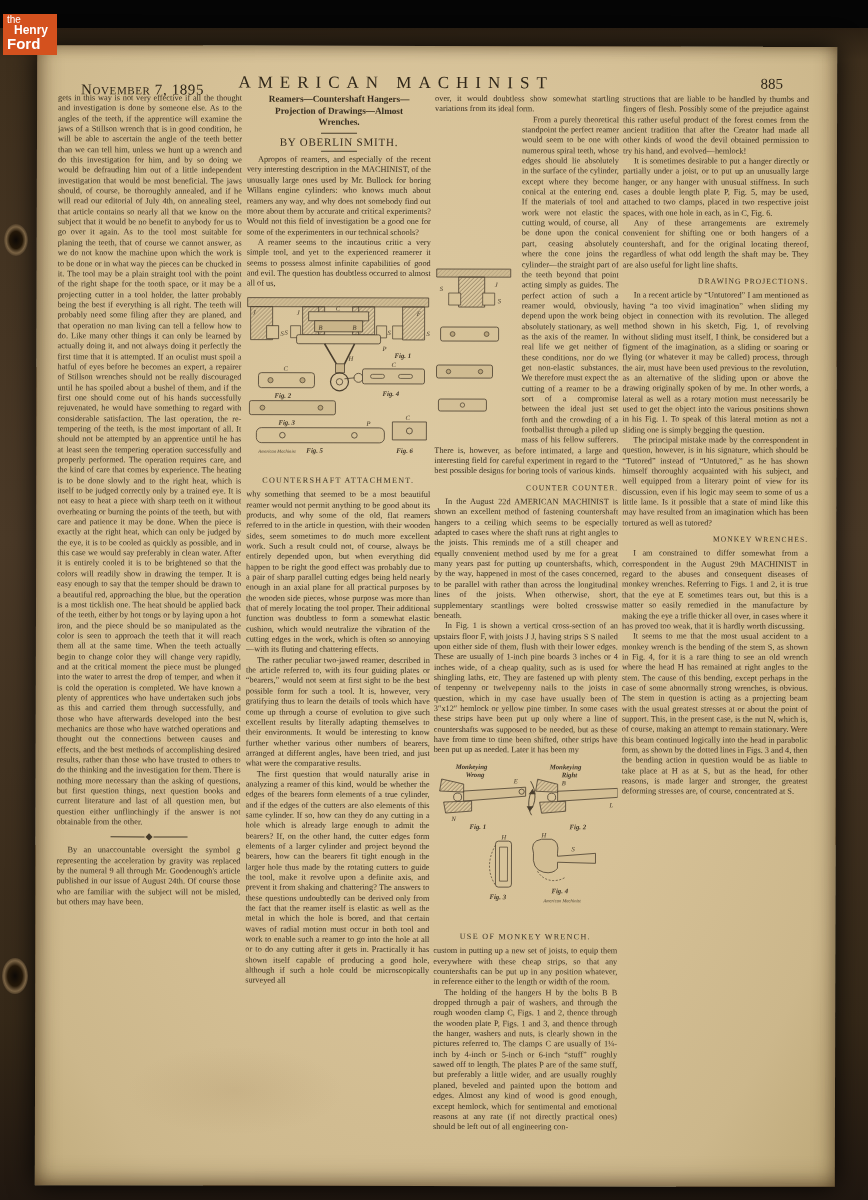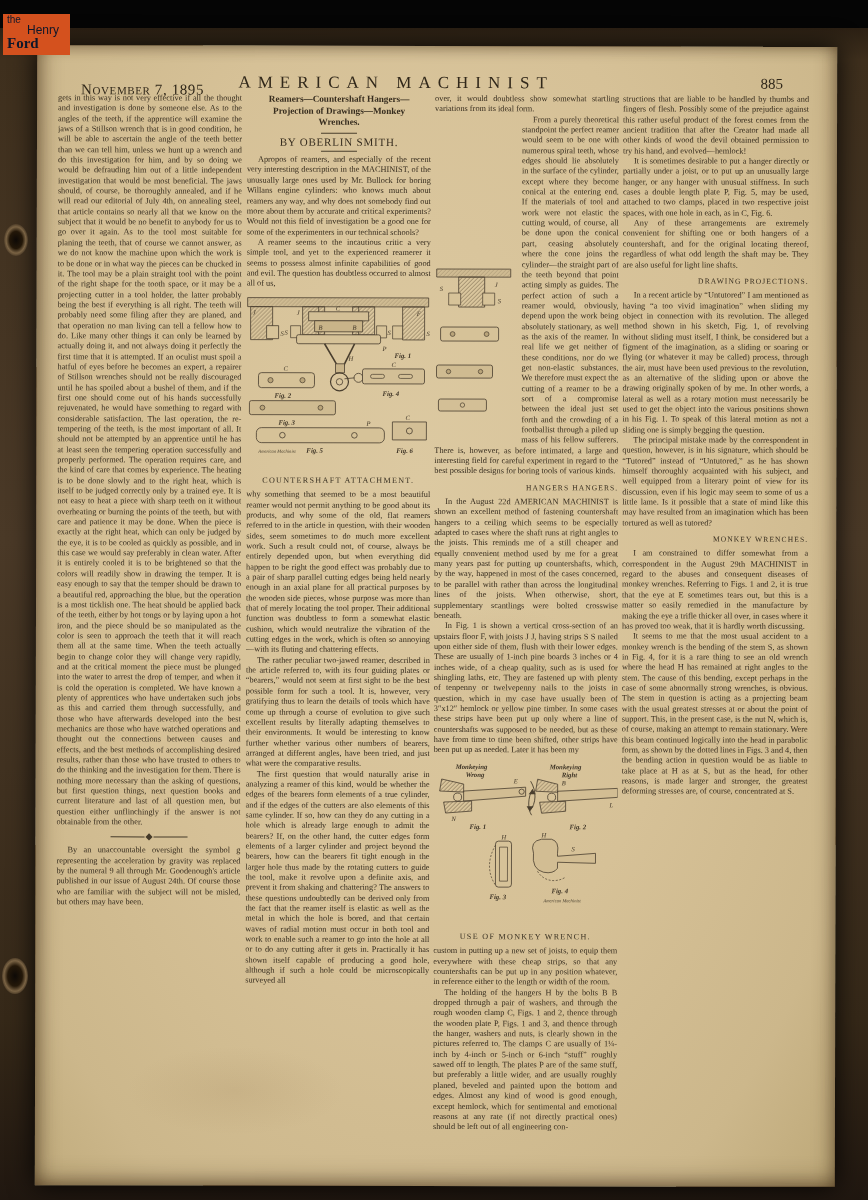--- a/index.html
+++ b/index.html
@@ -3,25 +3,25 @@
 <meta charset="utf-8">
 <style>
   html,body{margin:0;padding:0;}
   body{
     width:868px;height:1200px;position:relative;overflow:hidden;
     background:linear-gradient(180deg,#1c140c 0%,#3e2f1d 5%,#4a3927 45%,#352818 85%,#201710 100%);
     font-family:"Liberation Serif","DejaVu Serif",serif;
   }
   .topbar{position:absolute;top:0;left:0;width:868px;height:28px;background:#050505;}
   
-  .logo{position:absolute;left:3px;top:14px;width:67px;height:41px;background:#d4511e;z-index:9;
-        font-family:"Liberation Sans","DejaVu Sans",sans-serif;color:#0f172a;}
+  .logo{position:absolute;left:3px;top:14px;width:54px;height:41px;background:#d4511e;z-index:9;
+        font-family:"Liberation Sans","DejaVu Sans",sans-serif;color:#ffffff;}
   .logo .the{position:absolute;left:4px;top:0px;font-size:10px;font-weight:normal;}
-  .logo .henry{position:absolute;left:11px;top:9px;font-size:12px;font-weight:normal;margin-left:13px;}
-  .logo .ford{position:absolute;left:4px;top:21px;font-size:15px;font-weight:bold;font-family:Liberation Serif, serif;}
+  .logo .henry{position:absolute;left:11px;top:9px;font-size:12px;font-weight:bold;}
+  .logo .ford{position:absolute;left:4px;top:21px;font-size:15px;font-weight:bold;}
   
   .hole{position:absolute;z-index:8;border-radius:50%;}
   .hole-a{left:4px;top:224px;width:24px;height:32px;
     background:radial-gradient(ellipse at 50% 50%, #0d0906 0%, #231708 38%, #7a6344 58%, rgba(122,99,68,0) 75%);}
   .hole-b{left:2px;top:958px;width:26px;height:36px;
     background:radial-gradient(ellipse at 50% 50%, #0d0906 0%, #241809 40%, #7a6344 60%, rgba(122,99,68,0) 78%);}
   
   .paper{position:absolute;left:36px;top:46px;width:800px;height:1140px;
     background:radial-gradient(ellipse at 48% 38%, #dcc9a1 0%, #d6c197 50%, #ccb78b 82%, #bda878 100%);
     box-shadow:0 0 26px rgba(0,0,0,.9),
@@ -89,21 +89,21 @@
       <span class="orn-line"></span>
         <span class="orn-diamond"></span>
         <span class="orn-line"></span>
     </div>
     <div class="flow">
         <p>By an unaccountable oversight the symbol g representing the acceleration by gravity was replaced by the numeral 9 all through Mr. Goodenough's article published in our issue of August 24th.  Of course those who are familiar with the subject will not be misled, but others may have been.</p>
       </div>
   </div>
 
   <div class="col col2">
-    <div class="art-title">Reamers—Countershaft Hangers—Projection of Drawings—Monkey Wrenches.</div>
+    <div class="art-title">Reamers—Countershaft Hangers—Projection of Drawings—Almost Wrenches.</div>
     <div class="rule-sm"></div>
     <div class="byline">BY OBERLIN SMITH.</div>
     <div class="rule-sm"></div>
     <div class="flow">
         <p>Apropos of reamers, and especially of the recent very interesting description in the MACHINIST, of the unusually large ones used by Mr. Bullock for boring Willans engine cylinders: who knows much about reamers any way, and why does not somebody find out more about them by accurate and critical experiments?  Would not this field of investigation be a good one for some of the experimenters in our technical schools?</p>
         <p>A reamer seems to the incautious critic a very simple tool, and yet to the experienced reamerer it seems to possess almost infinite capabilities of good and evil.  The question has doubtless occurred to almost all of us,</p>
       </div>
 
     <div class="fig-block">
       <svg viewBox="0 0 184 160" width="184" height="160">
@@ -218,21 +218,21 @@
         <circle cx="14" cy="106.5" r="2.2" fill="#b9a47a" stroke="#4a3f2f" stroke-width="0.7"></circle>
         <circle cx="46" cy="106.5" r="2.2" fill="#b9a47a" stroke="#4a3f2f" stroke-width="0.7"></circle>
         <rect x="4" y="134" width="48" height="12" rx="2" fill="#d3bf96" stroke="#4a3f2f" stroke-width="0.8"></rect>
         <circle cx="28" cy="140" r="2.2" fill="none" stroke="#4a3f2f" stroke-width="0.7"></circle>
       </svg>
     </div>
 
     <div class="flow">
         <p>From a purely theoretical standpoint the perfect reamer would seem to be one with numerous spiral teeth, whose edges should lie absolutely in the surface of the cylinder, except where they become conical at the entering end.  If the materials of tool and work were not elastic the cutting would, of course, all be done upon the conical part, ceasing absolutely where the cone joins the cylinder—the straight part of the teeth beyond that point acting simply as guides.  The perfect action of such a reamer would, obviously, depend upon the work being absolutely stationary, as well as the axis of the reamer.  In real life we get neither of these conditions, nor do we get non-elastic substances.  We therefore must expect the cutting of a reamer to be a sort of a compromise between the ideal just set forth and the crowding of a footballist through a piled up mass of his fellow sufferers.  There is, however, as before intimated, a large and interesting field for careful experiment in regard to the best possible designs for boring tools of various kinds.</p>
       </div>
-    <div class="sec-head">HANGERS HANGERS.</div>
+    <div class="sec-head">COUNTER COUNTER.</div>
     <div class="flow">
         <p>In the August 22d AMERICAN MACHINIST is shown an excellent method of fastening countershaft hangers to a ceiling which seems to be especially adapted to cases where the shaft runs at right angles to the joists.  This reminds me of a still cheaper and equally convenient method used by me for a great many years past for putting up countershafts, which, by the way, happened in most of the cases concerned, to be parallel with rather than across the longitudinal lines of the joists.  When otherwise, short, supplementary scantlings were bolted crosswise beneath.</p>
         <p>In Fig. 1 is shown a vertical cross-section of an upstairs floor F, with joists J J, having strips S S nailed upon either side of them, flush with their lower edges.  These are usually of 1-inch pine boards 3 inches or 4 inches wide, of a cheap quality, such as is used for shingling laths, etc.  They are fastened up with plenty of tenpenny or twelvepenny nails to the joists in question, which in my case have usually been of 3″x12″ hemlock or yellow pine timber.  In some cases these strips have been put up only where a line of countershafts was supposed to be needed, but as these have from time to time been shifted, other strips have been put up as needed.  Later it has been my</p>
       </div>
 
     <div class="fig-block clr">
       <svg viewBox="0 0 186 150" width="186" height="150">
         <defs>
           <pattern id="h2" width="4" height="4" patternUnits="userSpaceOnUse">
             <path d="M0 4 L4 0" stroke="#7a684d" stroke-width="0.7"></path>

